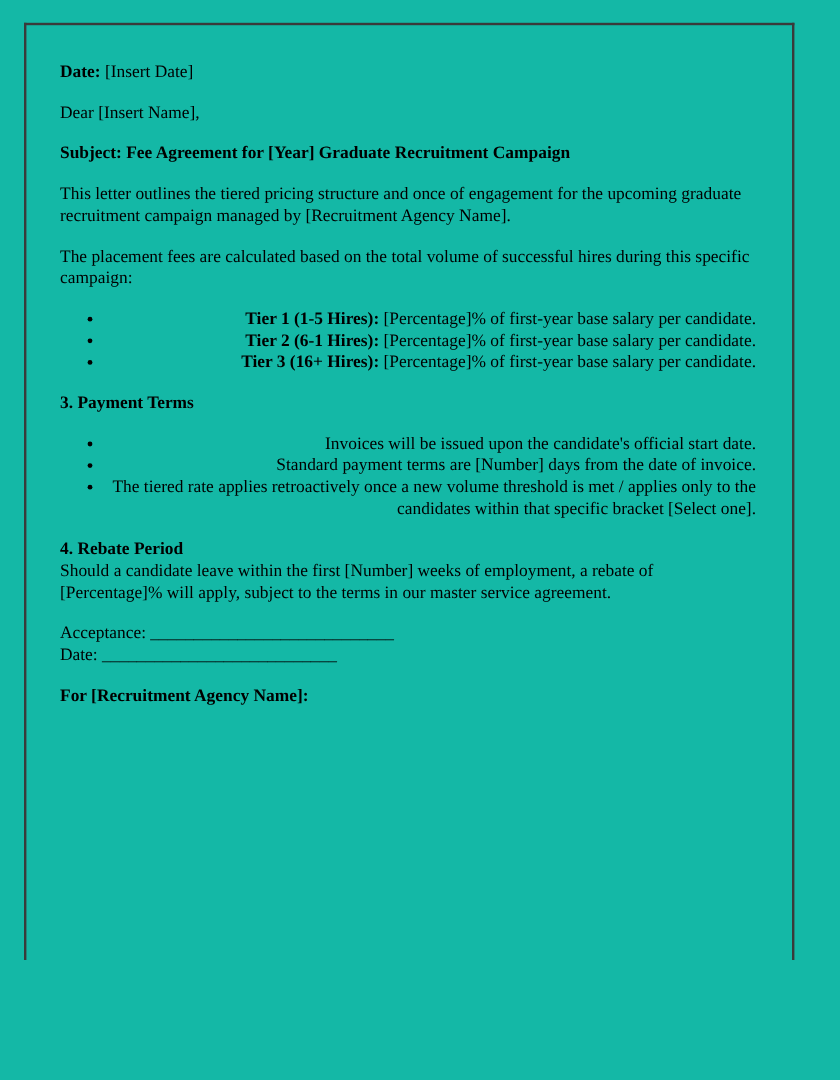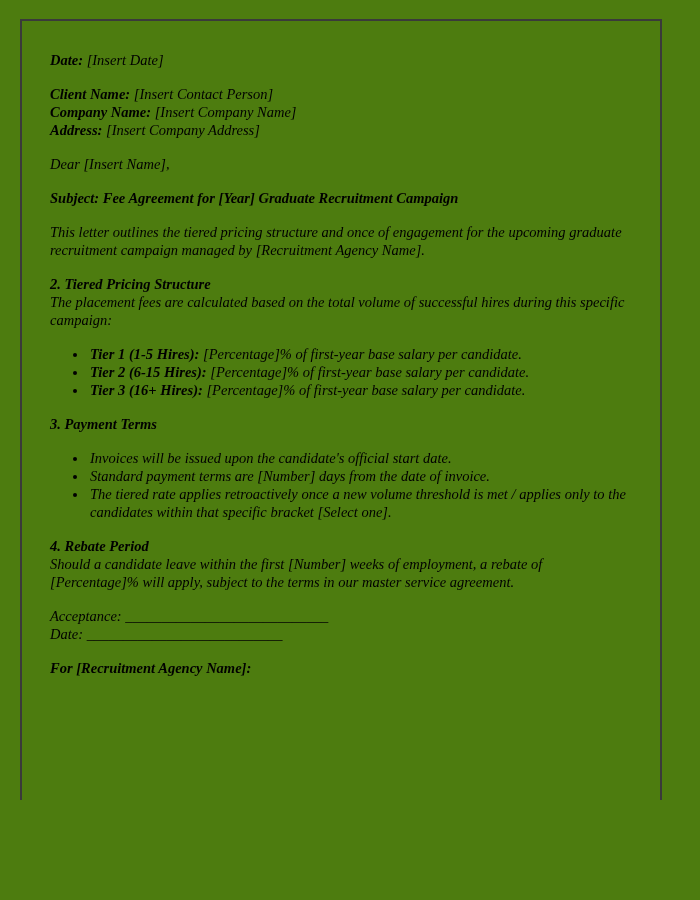--- a/index.html
+++ b/index.html
@@ -6,91 +6,75 @@
   html, body { width: 700px; height: 900px; }
   body {
     background: #ffffff;
     font-family: "Liberation Serif", "DejaVu Serif", serif;
     color: #000000;
   }
   .canvas {
     position: relative;
     width: 700px;
     height: 900px;
-    background: #4d7c0f;
+    background: #14b8a6;
     overflow: hidden;
-    font-style: italic;
   }
   .doc {
     position: absolute;
     left: 20px;
     top: 19px;
     width: 642px;
     height: 781px;
     border: 2px solid #3a3a3a;
     border-bottom: none;
     overflow: hidden;
     padding: 30px 30px 0 28px;
     font-size: 14.5px;
     line-height: 18px;
   }
   .block { margin: 16px 0; }
   .doc > .block:first-child { margin-top: 0; }
   .bold { font-weight: bold; }
   .row { display: block; }
-  ul.block { margin: 16px 0; padding-left: 38px; list-style-type: disc; }
+  ul.block { margin: 16px 0; padding-left: 38px; list-style-type: disc; text-align: right; }
   li { padding-left: 2px; }
   .agency-block { margin-top: 12px; }
   .sig-line { letter-spacing: 0; white-space: nowrap; }
 </style>
 </head>
 <body>
 
 <div class="canvas">
   <div class="doc">
 
     <p class="block">
       <strong>Date:</strong>
       <span>[Insert Date]</span>
     </p>
 
-    <div class="block">
-      <span class="row">
-        <strong>Client Name:</strong>
-        <span>[Insert Contact Person]</span>
-      </span>
-      <span class="row">
-        <strong>Company Name:</strong>
-        <span>[Insert Company Name]</span>
-      </span>
-      <span class="row">
-        <strong>Address:</strong>
-        <span>[Insert Company Address]</span>
-      </span>
-    </div>
 
     <p class="block">Dear [Insert Name],</p>
 
     <p class="block bold">Subject: Fee Agreement for [Year] Graduate Recruitment Campaign</p>
 
     <p class="block">This letter outlines the tiered pricing structure and once of engagement for the upcoming graduate recruitment campaign managed by [Recruitment Agency Name].</p>
 
 
     <div class="block">
-      <div class="bold">2. Tiered Pricing Structure</div>
       <div>The placement fees are calculated based on the total volume of successful hires during this specific campaign:</div>
     </div>
 
     <ul class="block">
       <li>
         <strong>Tier 1 (1-5 Hires):</strong>
         <span>[Percentage]% of first-year base salary per candidate.</span>
       </li>
       <li>
-        <strong>Tier 2 (6-15 Hires):</strong>
+        <strong>Tier 2 (6-1 Hires):</strong>
         <span>[Percentage]% of first-year base salary per candidate.</span>
       </li>
       <li>
         <strong>Tier 3 (16+ Hires):</strong>
         <span>[Percentage]% of first-year base salary per candidate.</span>
       </li>
     </ul>
 
     <div class="block bold">3. Payment Terms</div>
 

